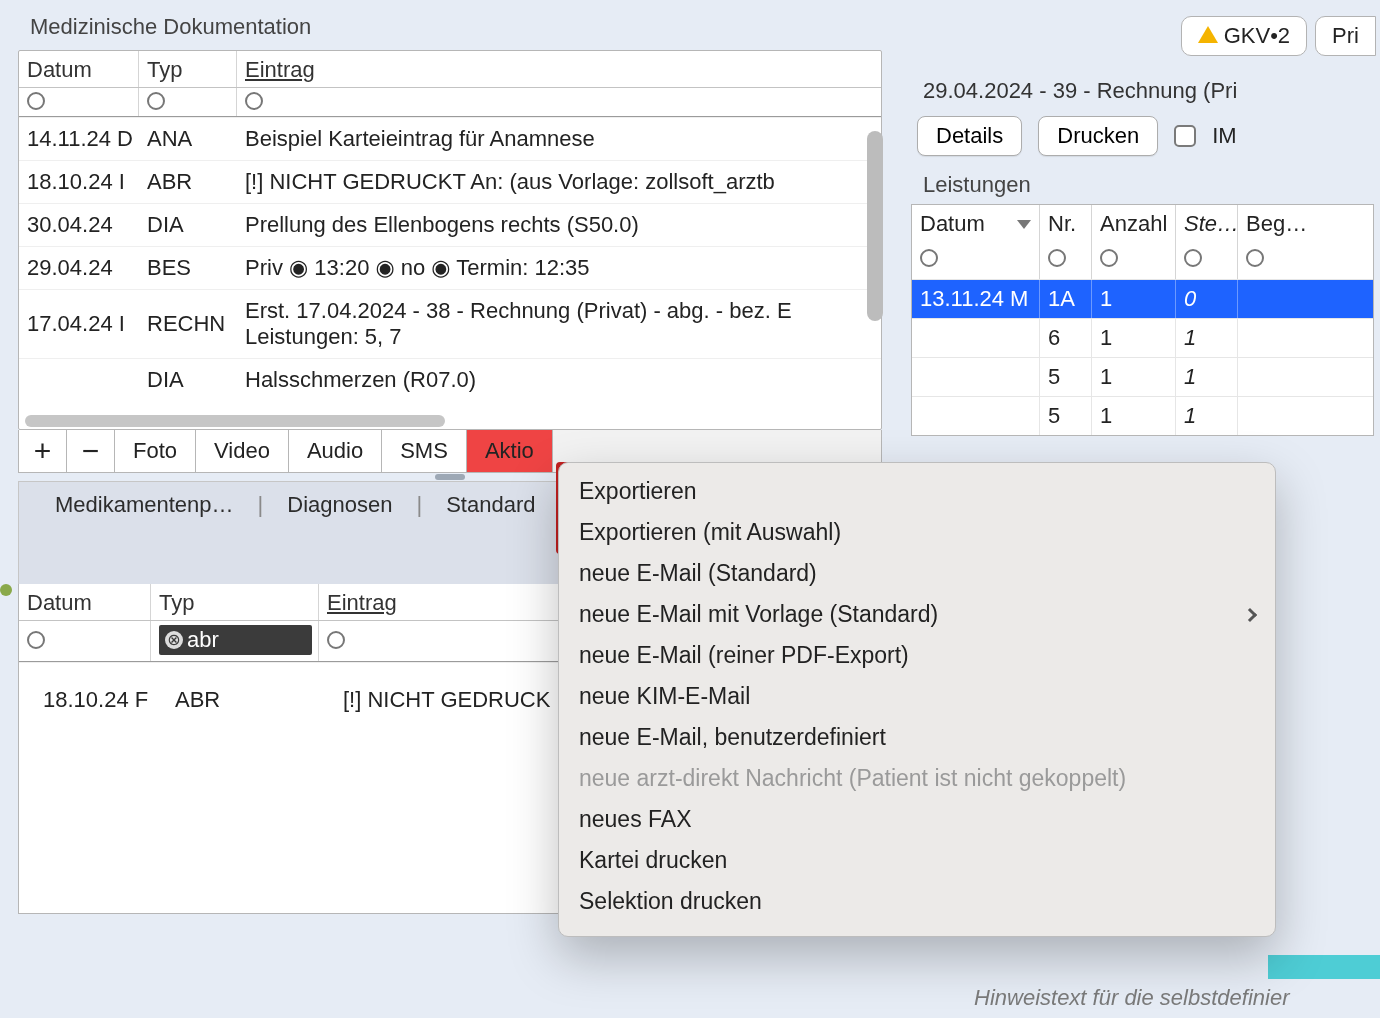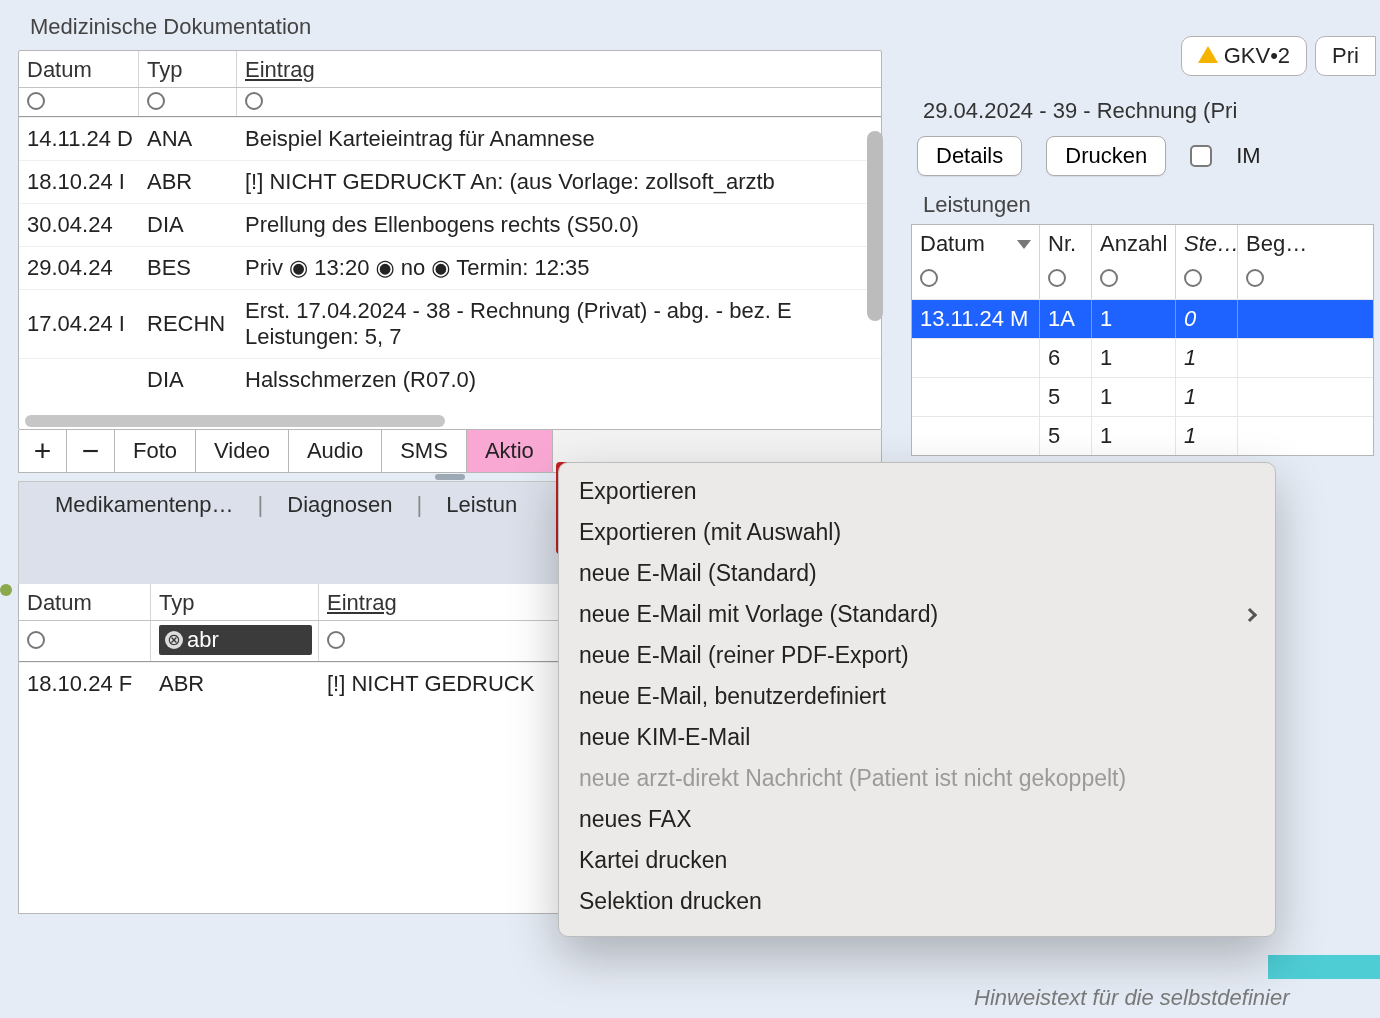--- a/index.html
+++ b/index.html
@@ -116,21 +116,21 @@
     font-size: 22px;
     background: #fff;
   }
   .toolbar .tb-btn.icon {
     width: 48px;
     padding: 4px 0;
     display:flex;
     align-items:center;
     justify-content:center;
   }
-  .toolbar .tb-btn.active { background:#f9a8d4; }
+  .toolbar .tb-btn.active { background:#ef4444; }
 
   
   .splitter {
     width: 100%;
     height: 8px;
     display:flex;
     justify-content:center;
     align-items:center;
   }
   .splitter .grip {
@@ -204,36 +204,35 @@
     gap:4px;
     font-size:22px;
   }
   .filter-pill .x {
     width:18px;height:18px;border-radius:50%;
     display:inline-flex;align-items:center;justify-content:center;
     font-size:16px;line-height:1;
     color:#3b3b3b;background:#ddd;
   }
   .lower-row { display:flex; border-top:1px solid #efefef; }
-  .lower-row .cell { padding:8px; white-space:nowrap; overflow:hidden; }
+  .lower-row .cell { padding:24px; white-space:nowrap; overflow:hidden; }
 
   
   .panel-right {
     position:absolute;
     left: 905px;
     top: 0;
     width: 475px;
     background:#e6ecf5;
   }
   .right-top-tabs {
     display:flex;
     gap:8px;
     justify-content:flex-end;
     padding:16px 4px 8px 4px;
-    margin-top:20px;
   }
   .tab-pill {
     background:#fff;
     border:1px solid #b3b3b3;
     border-radius:10px;
     padding:6px 16px;
     display:flex;
     align-items:center;
     gap:6px;
     font-size:22px;
@@ -246,21 +245,21 @@
     position:relative;
     top:-2px;
   }
   .right-subtitle {
     padding: 14px 12px 6px 18px;
     font-size:22px;
     color:#333;
   }
   .right-btn-row {
     display:flex;
-    gap:24px;
+    gap:16px;
     padding: 6px 12px 10px 12px;
     align-items:center;
   }
   .checkbox {
     width:22px;height:22px;border:2px solid #7a7a7a;border-radius:5px;
     display:inline-block;background:#fff;
   }
   .leist-title { padding: 6px 12px 6px 18px; color:#444; }
   .leist-table {
     background:#fff;
@@ -433,21 +432,21 @@
 
   <div class="splitter">
       <div class="grip"></div>
     </div>
 
   <div class="lower-tabs">
     <span>Medikamentenp…</span>
     <span class="sep">|</span>
     <span>Diagnosen</span>
     <span class="sep">|</span>
-    <span>Leistun</span>
+    <span>Standard</span>
   </div>
 
   <div class="diag-btn-row">
     <button class="mac-btn">Diag.</button>
     <button class="mac-btn small">&nbsp;</button>
   </div>
 
   <div class="lower-table">
     <div class="lower-header-row doc-header-row">
       <div class="doc-hcell lcol-datum">Datum</div>
@@ -563,24 +562,24 @@
       <span>neue E-Mail (Standard)</span>
     </div>
     <div class="ctx-item">
       <span>neue E-Mail mit Vorlage (Standard)</span>
       <span class="ctx-chevron"></span>
     </div>
     <div class="ctx-item">
       <span>neue E-Mail (reiner PDF-Export)</span>
     </div>
     <div class="ctx-item">
+      <span>neue KIM-E-Mail</span>
+    </div>
+    <div class="ctx-item">
       <span>neue E-Mail, benutzerdefiniert</span>
-    </div>
-    <div class="ctx-item">
-      <span>neue KIM-E-Mail</span>
     </div>
     <div class="ctx-item disabled">
       <span>neue arzt-direkt Nachricht (Patient ist nicht gekoppelt)</span>
     </div>
     <div class="ctx-item">
       <span>neues FAX</span>
     </div>
     <div class="ctx-item">
       <span>Kartei drucken</span>
     </div>

